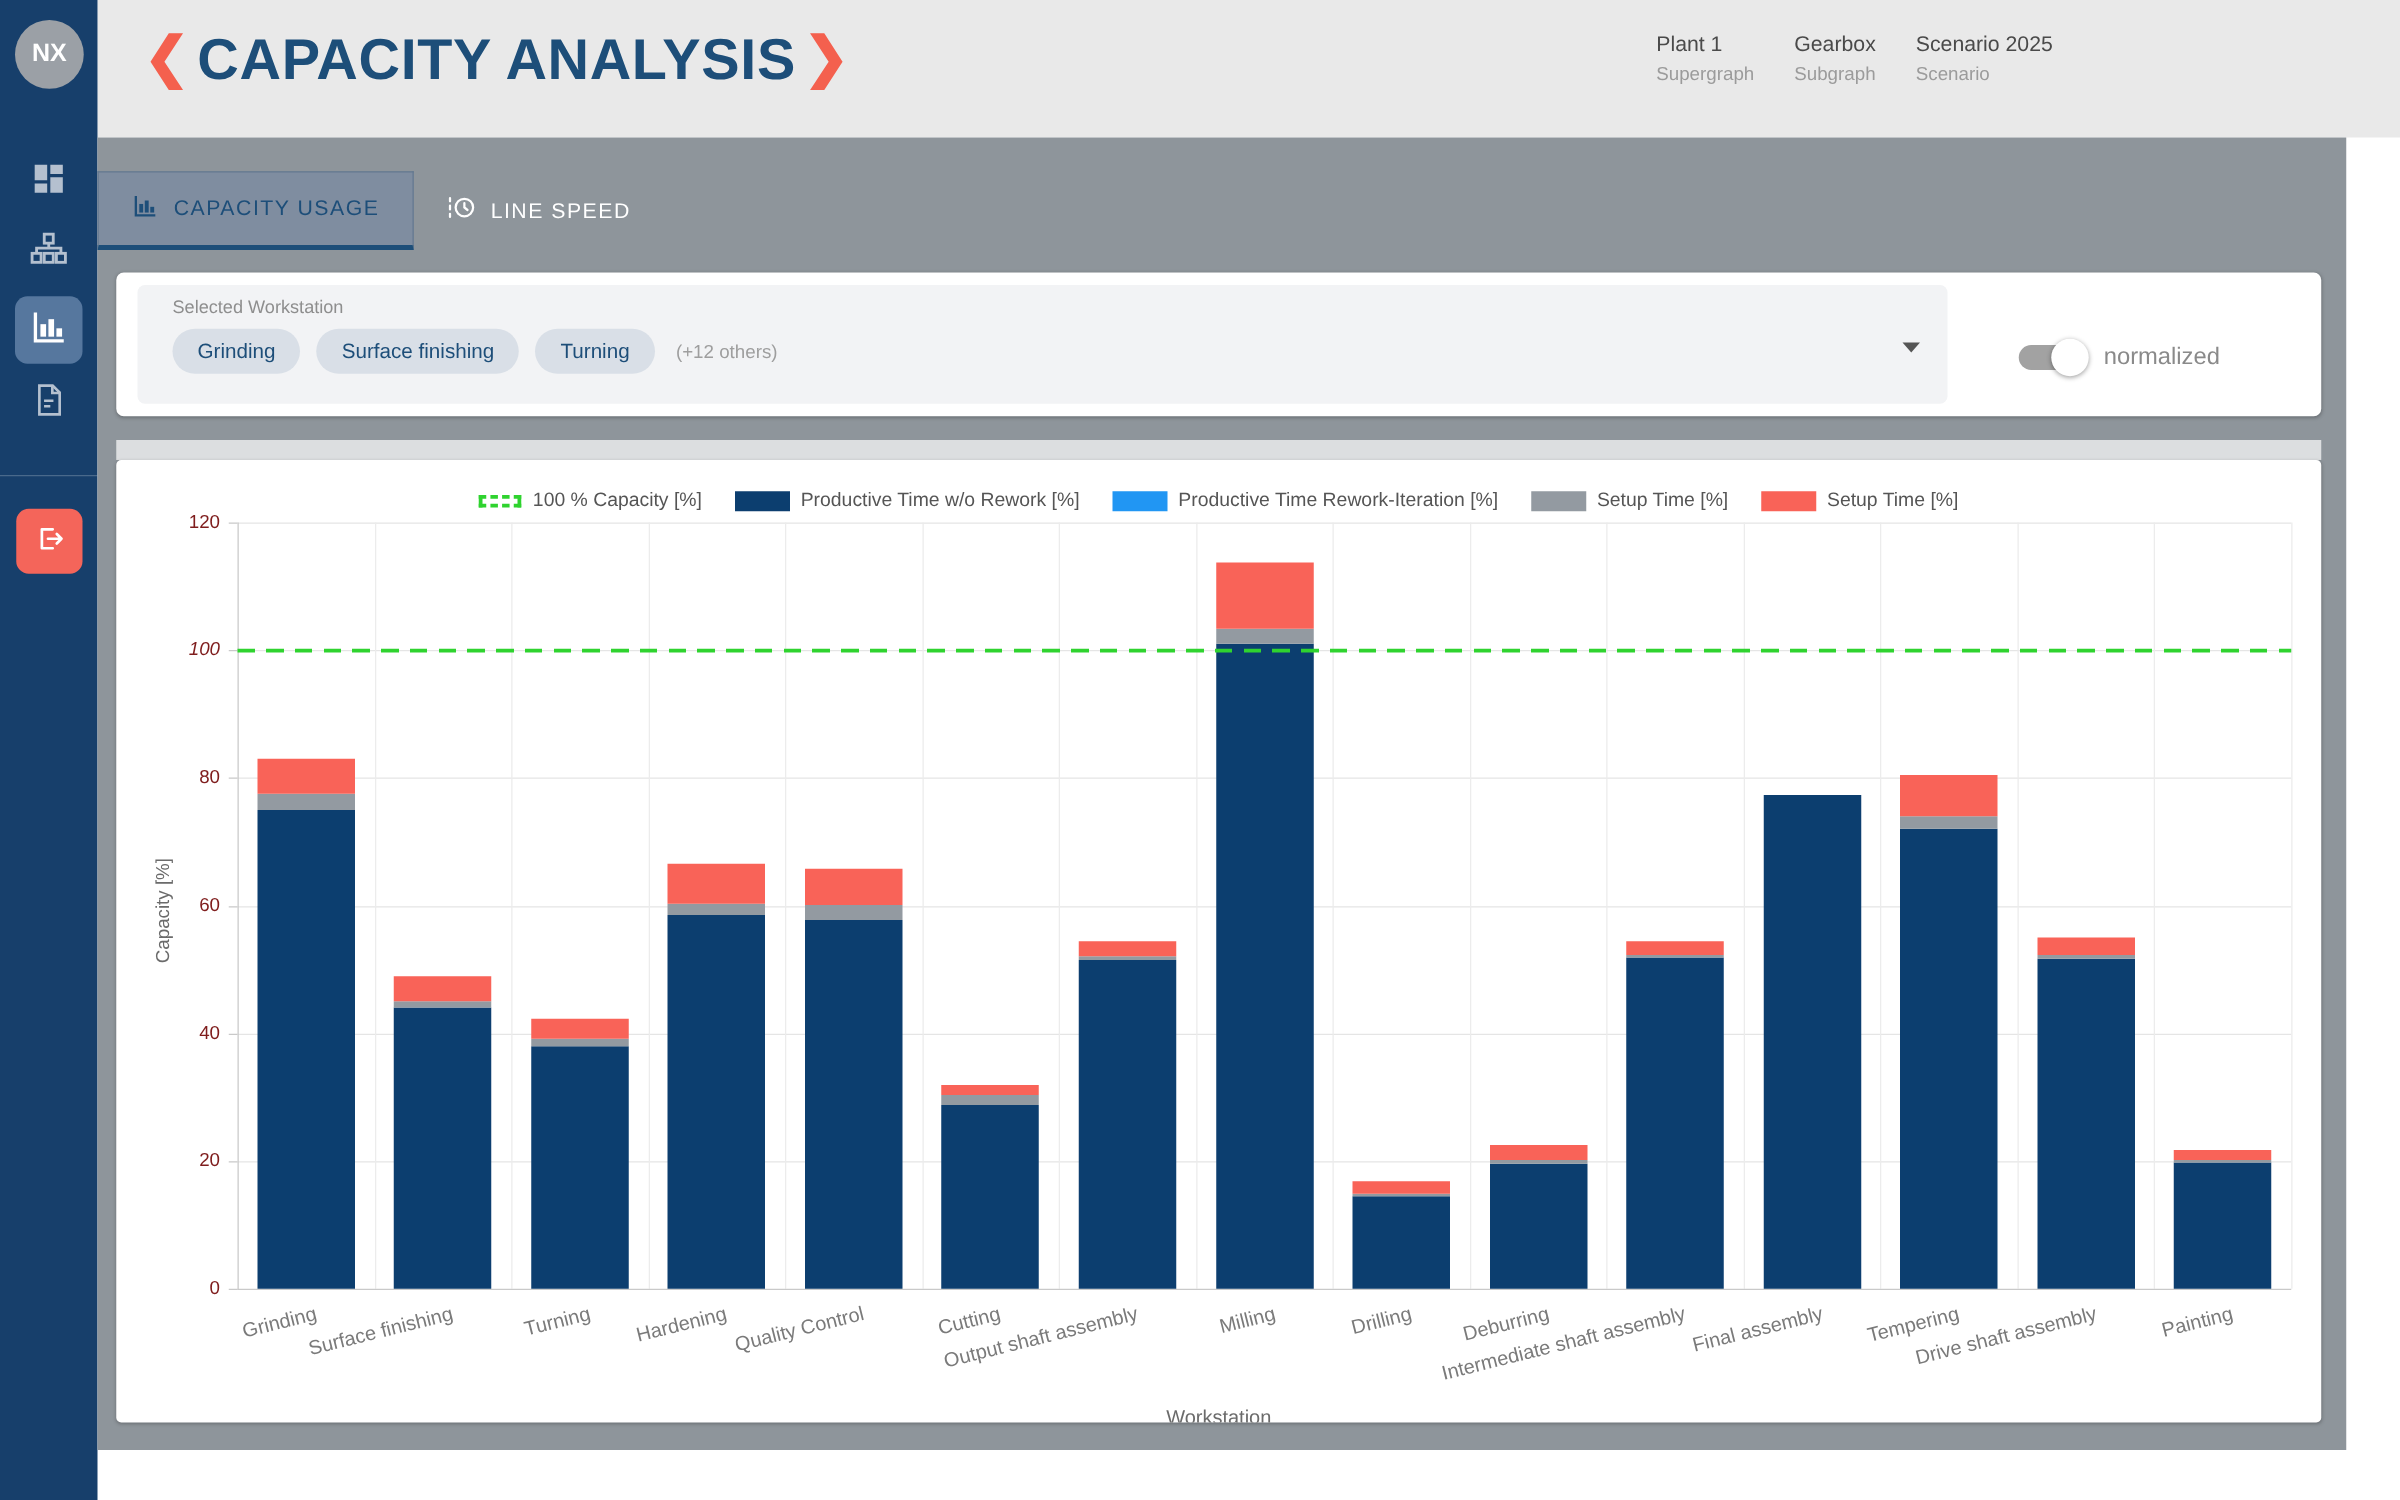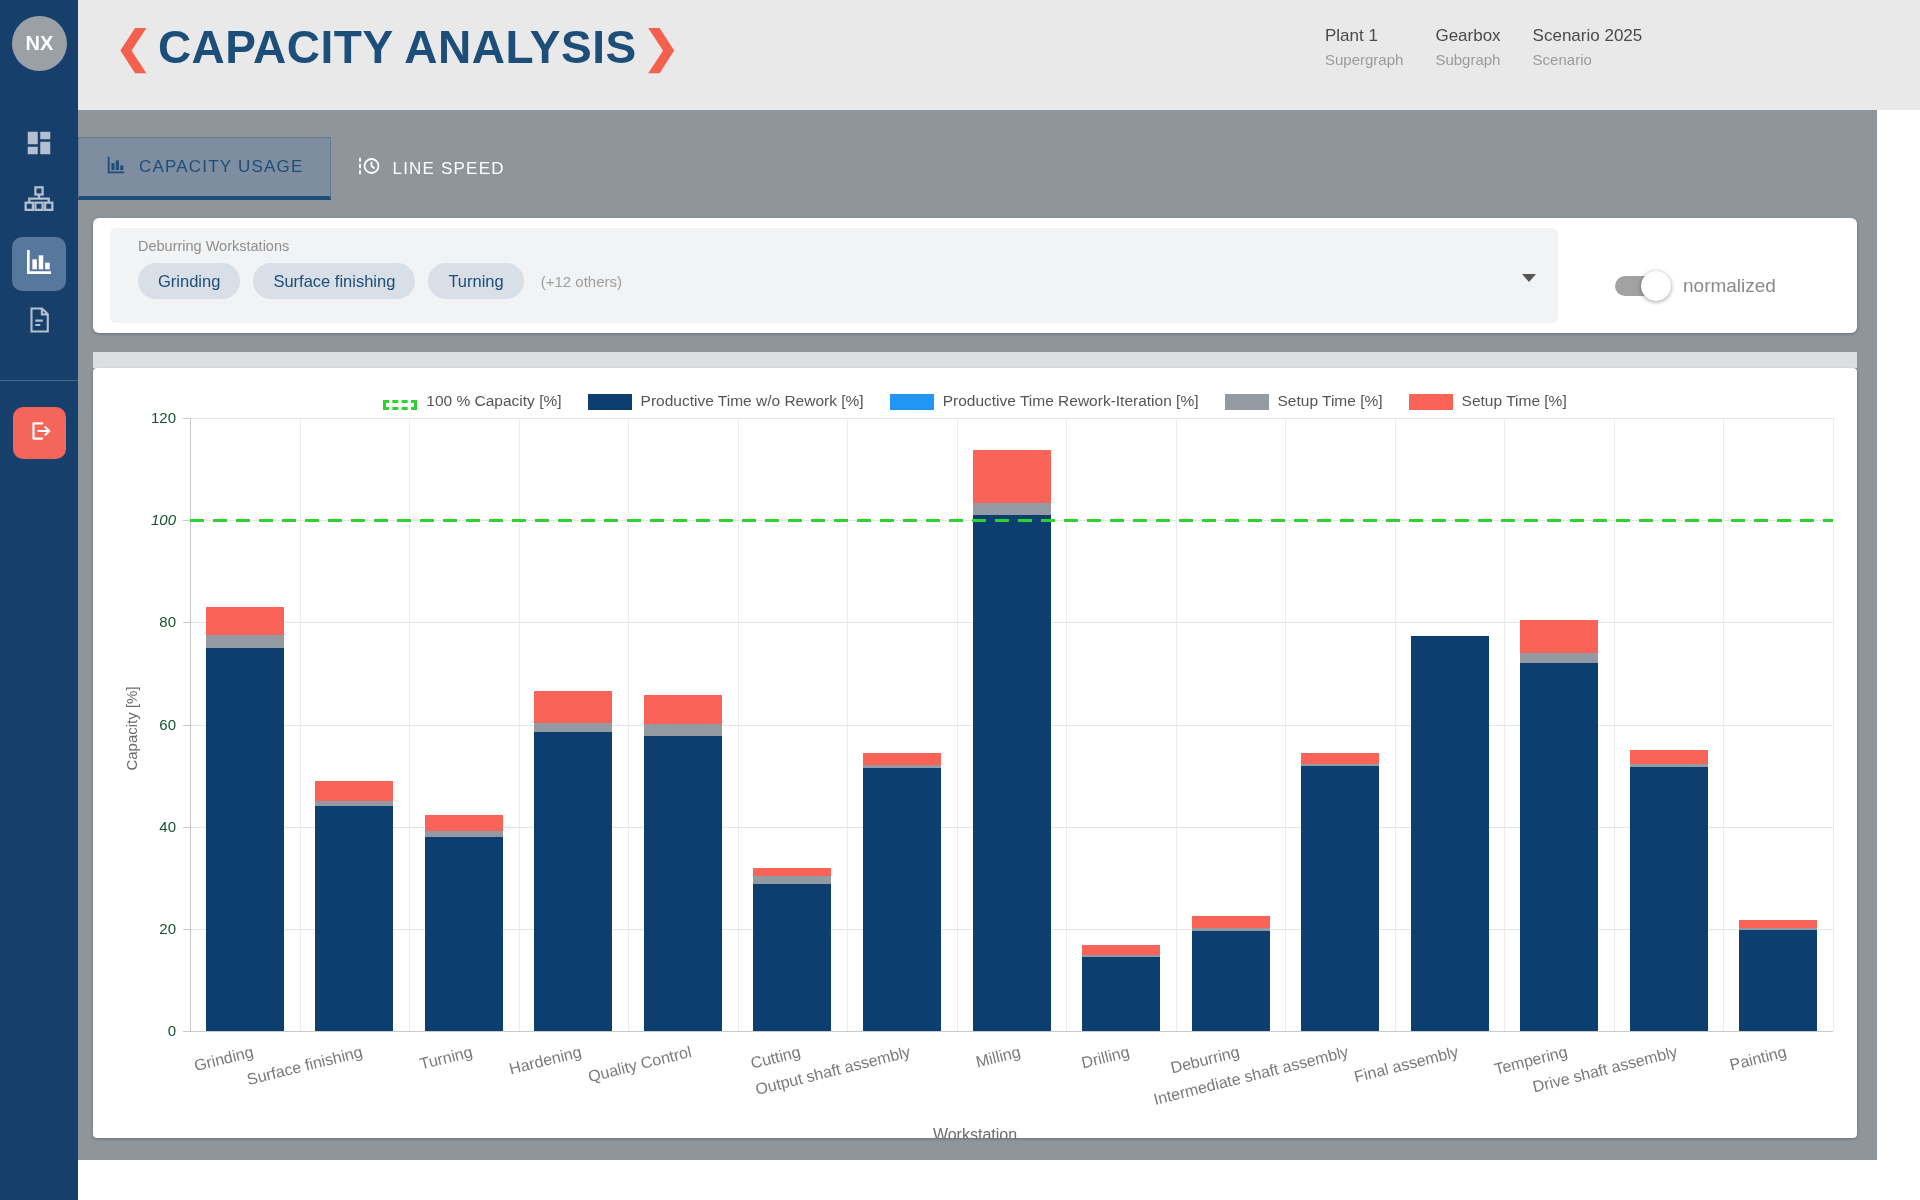--- a/index.html
+++ b/index.html
@@ -58,29 +58,29 @@
   .toggle-label { font-size:19px; color:#8a8a8a; }
 
   
   .strip { position:absolute; left:15px; top:242px; width:1764px; height:16px; background:#dcdee0; }
   .chart-card { position:absolute; left:15px; top:258px; width:1764px; height:770px; background:#ffffff;
                 border-radius:4px; box-shadow:0 1px 3px rgba(0,0,0,.25); overflow:hidden; }
 
   
   .legend { position:absolute; left:0; top:24px; width:1764px; display:flex; justify-content:center;
             align-items:center; gap:26px; }
-  .legend-item { display:flex; align-items:flex-end; gap:9px; font-size:15.5px; color:#555555; }
+  .legend-item { display:flex; align-items:center; gap:9px; font-size:15.5px; color:#555555; }
   .sw-dash { width:34px; height:10px; border:3px dashed #2fd32f; background:#fff; }
   .sw-box { width:44px; height:16px; }
   .plot { position:absolute; left:97px; top:50px; width:1643px; height:613px; }
   .grid-h { position:absolute; left:0; width:1643px; height:1px; background:#e5e5e5; }
   .grid-v { position:absolute; top:0; width:1px; height:613px; background:#ececec; }
   .axis-y { position:absolute; left:0; top:0; width:1px; height:614px; background:#c9c9c9; }
   .axis-x { position:absolute; left:0; top:613px; width:1643px; height:1px; background:#c9c9c9; }
-  .ytick-lab { position:absolute; right:1657px; width:60px; text-align:right; font-size:15px; color:#14532d; }
+  .ytick-lab { position:absolute; right:1657px; width:60px; text-align:right; font-size:15px; color:#7f1d1d; }
   .ytick-mark { position:absolute; left:-7px; width:7px; height:1px; background:#c9c9c9; }
   .bar-seg { position:absolute; width:78px; }
   .refline { position:absolute; left:0; width:1643px; height:3px;
              background:repeating-linear-gradient(90deg,#2fd32f 0 14px,transparent 14px 23px); }
   .xlab { position:absolute; white-space:nowrap; font-size:16px; color:#7a7a7a;
           transform-origin:100% 0; transform:rotate(-14deg); }
   .ylabel { position:absolute; left:-22px; top:352px; transform:rotate(-90deg); transform-origin:center;
             font-size:15px; color:#6b6b6b; width:120px; text-align:center; }
   .xlabel { position:absolute; left:0; top:758px; width:1764px; text-align:center; font-size:16px; color:#6b6b6b; }
 </style>
@@ -186,21 +186,21 @@
             <circle cx="14.5" cy="12" r="7"></circle>
             <path d="M14.5 8.5V12l2.5 2"></path>
           </svg>
         </span>
         <span>LINE SPEED</span>
       </div>
     </div>
 
     <div class="filter-card">
       <div class="filter-inner">
-        <div class="filter-label">Deburring Workstations</div>
+        <div class="filter-label">Selected Workstation</div>
         <div class="chip-row">
           <div class="chip">Grinding</div>
           <div class="chip">Surface finishing</div>
           <div class="chip">Turning</div>
           <div class="more-text">(+12 others)</div>
         </div>
         <div class="caret"></div>
       </div>
       <div class="toggle-row">
         <div class="switch">

